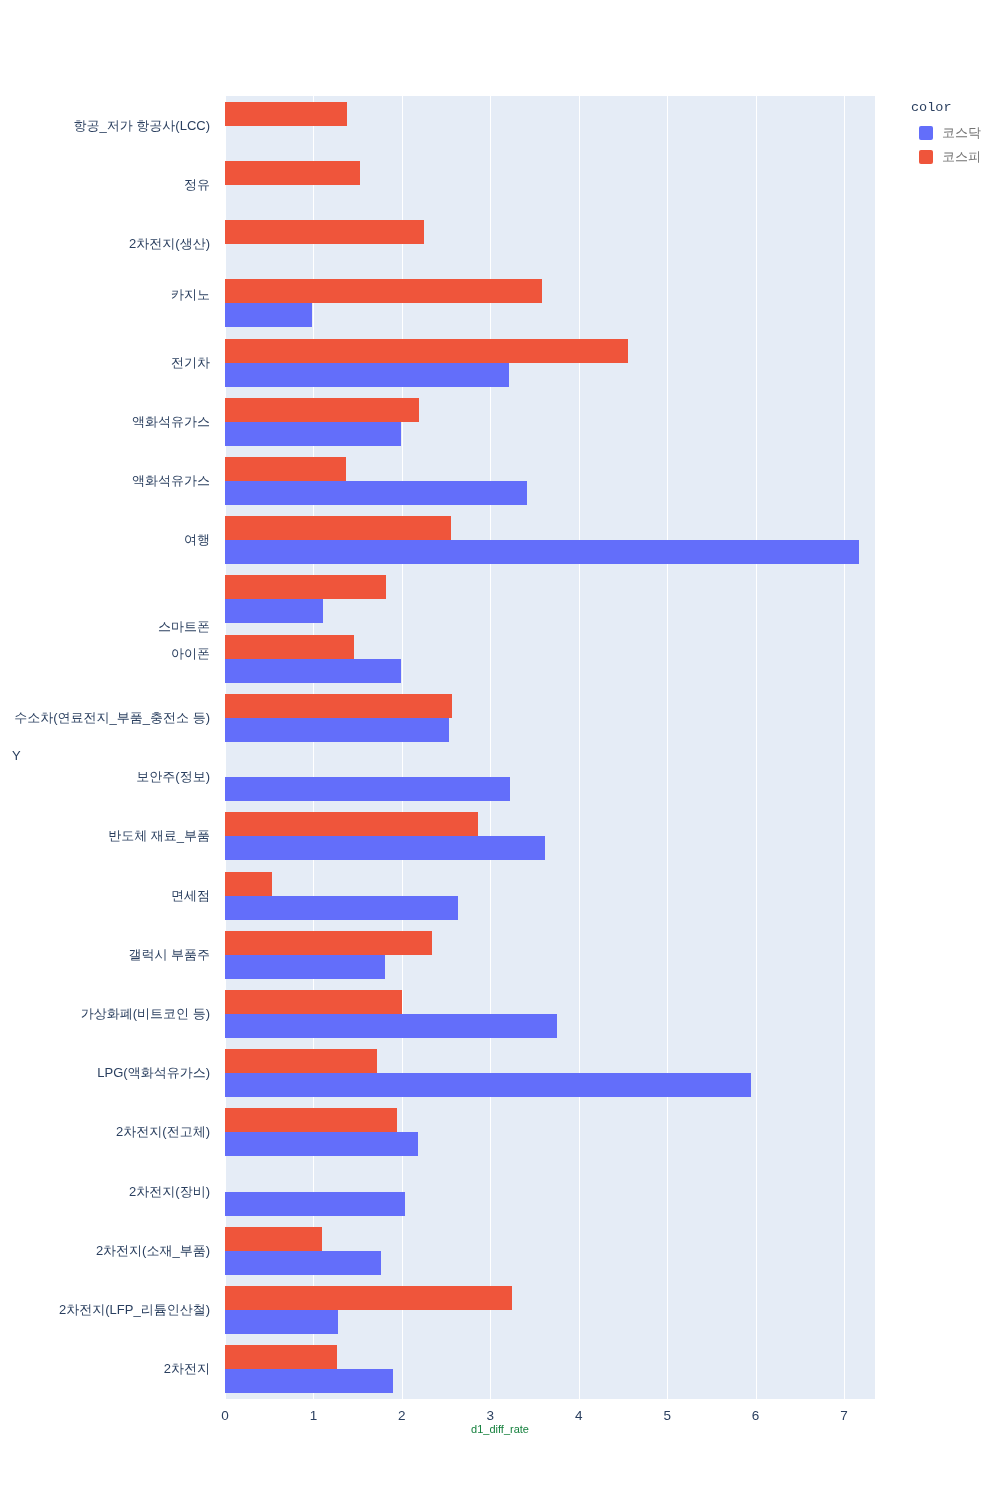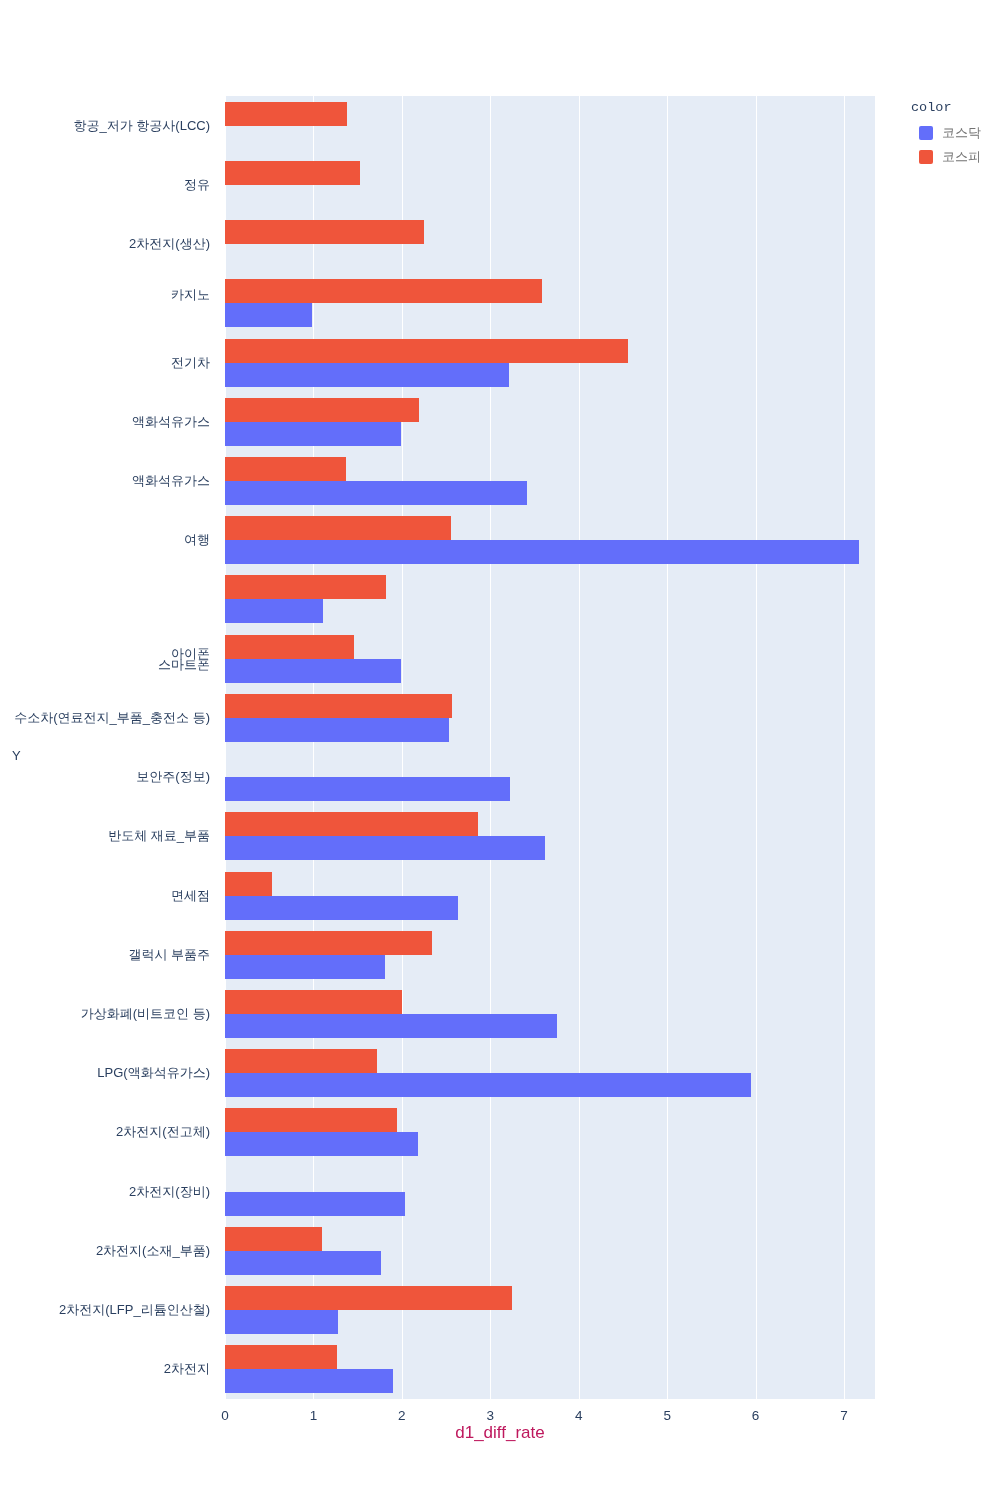--- a/index.html
+++ b/index.html
@@ -102,22 +102,22 @@
     font-size: 13.5px;
     color: #2a3f5f;
     transform: translateX(-50%);
   }
   #x-axis-title {
     position: absolute;
     left: 0;
     right: 0;
     top: 1423px;
     text-align: center;
-    font-size: 17px;
-    color: #be185d;
+    font-size: 11px;
+    color: #15803d;
   }
   
   #legend {
     position: absolute;
     left: 911px;
     top: 100px;
     width: 88px;
     font-family: Liberation Mono, monospace;
   }
   #legend-title {
@@ -251,21 +251,21 @@
   <div id="ytick-layer">
       <div class="ytick" style="top: 29.6136px;">항공_저가 항공사(LCC)</div>
       <div class="ytick" style="top: 88.8409px;">정유</div>
       <div class="ytick" style="top: 148.068px;">2차전지(생산)</div>
       <div class="ytick" style="top: 199px; margin-left: 40px;">카지노</div>
       <div class="ytick" style="top: 266.523px;">전기차</div>
       <div class="ytick" style="top: 325.75px;">액화석유가스</div>
       <div class="ytick" style="top: 384.977px;">액화석유가스</div>
       <div class="ytick" style="top: 444.205px;">여행</div>
       <div class="ytick" style="top: 526px; margin-top: 32px;">아이폰</div>
-      <div class="ytick" style="top: 569px;">스마트폰</div>
+      <div class="ytick" style="top: 531px;">스마트폰</div>
       <div class="ytick" style="top: 621.886px;">수소차(연료전지_부품_충전소 등)</div>
       <div class="ytick" style="top: 681.114px;">보안주(정보)</div>
       <div class="ytick" style="top: 740.341px;">반도체 재료_부품</div>
       <div class="ytick" style="top: 799.568px;">면세점</div>
       <div class="ytick" style="top: 858.795px;">갤럭시 부품주</div>
       <div class="ytick" style="top: 918.023px;">가상화폐(비트코인 등)</div>
       <div class="ytick" style="top: 977.25px;">LPG(액화석유가스)</div>
       <div class="ytick" style="top: 1036.48px;">2차전지(전고체)</div>
       <div class="ytick" style="top: 1095.7px;">2차전지(장비)</div>
       <div class="ytick" style="top: 1154.93px;">2차전지(소재_부품)</div>

